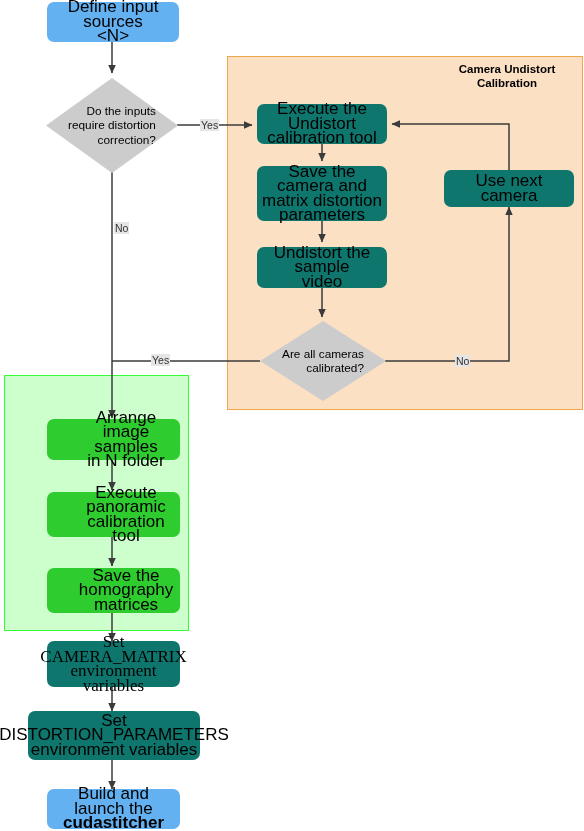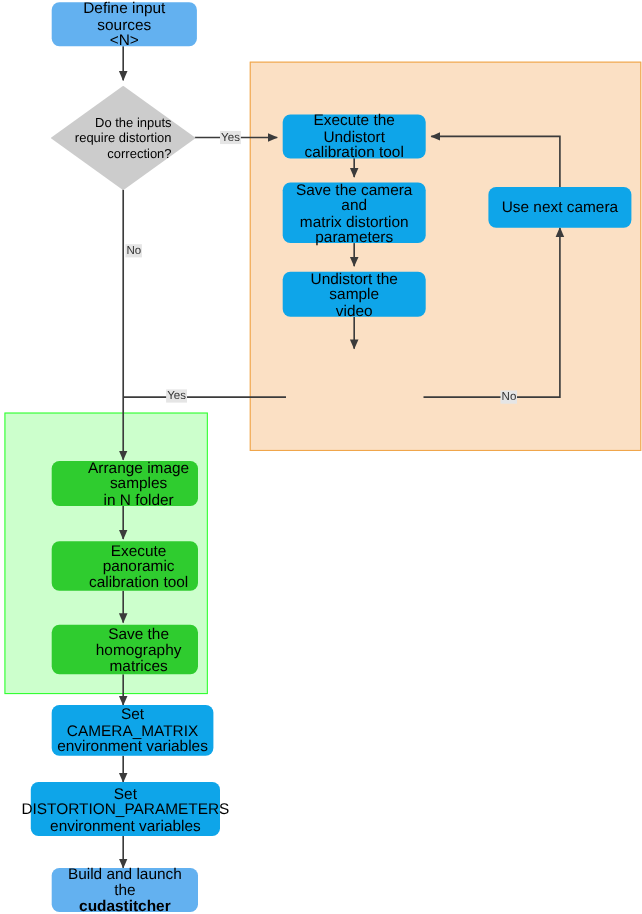--- a/index.html
+++ b/index.html
@@ -41,28 +41,28 @@
     white-space: pre-line;
   }
   .node {
     position: absolute;
     box-sizing: border-box;
     border-radius: 7px;
     display: flex;
     align-items: center;
     justify-content: center;
     text-align: center;
-    font-size: 14px;
+    font-size: 17px;
     line-height: 14.5px;
     color: #000000;
     padding: 2px 4px;
     white-space: pre-line;
   }
   .node.blue   { background: #63B1F0; }
-  .node.orange { background: #0ea5e9; }
+  .node.orange { background: #0f766e; }
   .node.green  { background: #2FCC2F; padding-left: 29px; }
 
   .diamond {
     position: absolute;
   }
   .diamond .shape {
     position: absolute;
     left: 0;
     top: 0;
     width: 100%;
@@ -141,20 +141,22 @@
 
       <path d="M112,760 L112,789" marker-end="url(#arrowhead)"></path>
     </g>
   </svg>
 
   <div class="edge-label" style="left:200px; top:119px;">Yes</div>
   <div class="edge-label" style="left:114px; top:222px;">No</div>
   <div class="edge-label" style="left:151px; top:354px;">Yes</div>
   <div class="edge-label" style="left:455px; top:355px;">No</div>
 
+  <div class="group-title" style="left:437px; top:63px; width:140px;">Camera Undistort
+Calibration</div>
 
 
   <div class="node blue" style="left:47px; top:2px; width:132px; height:40px;">Define input sources
 &lt;N&gt;</div>
 
   <div class="diamond" style="left:46px; top:78px; width:132px; height:95px;">
     <div class="shape"></div>
     <div class="dlabel">Do the inputs
 require distortion
 correction?</div>
@@ -165,31 +167,36 @@
 
   <div class="node orange" style="left:257px; top:166px; width:130px; height:55px;">Save the camera and
 matrix distortion
 parameters</div>
 
   <div class="node orange" style="left:257px; top:247px; width:130px; height:41px;">Undistort the sample
 video</div>
 
   <div class="node orange" style="left:444px; top:170px; width:130px; height:37px;">Use next camera</div>
 
+  <div class="diamond" style="left:260px; top:321px; width:126px; height:80px;">
+    <div class="shape"></div>
+    <div class="dlabel">Are all cameras
+calibrated?</div>
+  </div>
 
   <div class="node green" style="left:47px; top:419px; width:133px; height:41px;">Arrange image samples
 in N folder</div>
 
   <div class="node green" style="left:47px; top:492px; width:133px; height:45px;">Execute panoramic
 calibration tool</div>
 
   <div class="node green" style="left:47px; top:568px; width:133px; height:45px;">Save the homography
 matrices</div>
 
-  <div class="node orange" style="left:47px; top:641px; width:147px; height:46px;">Set CAMERA_MATRIX
+  <div class="node orange" style="left:47px; top:641px; width:133px; height:46px;font-family:Liberation Serif, serif;">Set CAMERA_MATRIX
 environment variables</div>
 
   <div class="node orange" style="left:28px; top:711px; width:172px; height:49px;">Set
 DISTORTION_PARAMETERS
 environment variables</div>
 
   <div class="node blue" style="left:47px; top:789px; width:133px; height:40px;">
     <span>
       <span>Build and launch the
 </span><span class="bold-inline">cudastitcher</span><span> pipeline</span>

